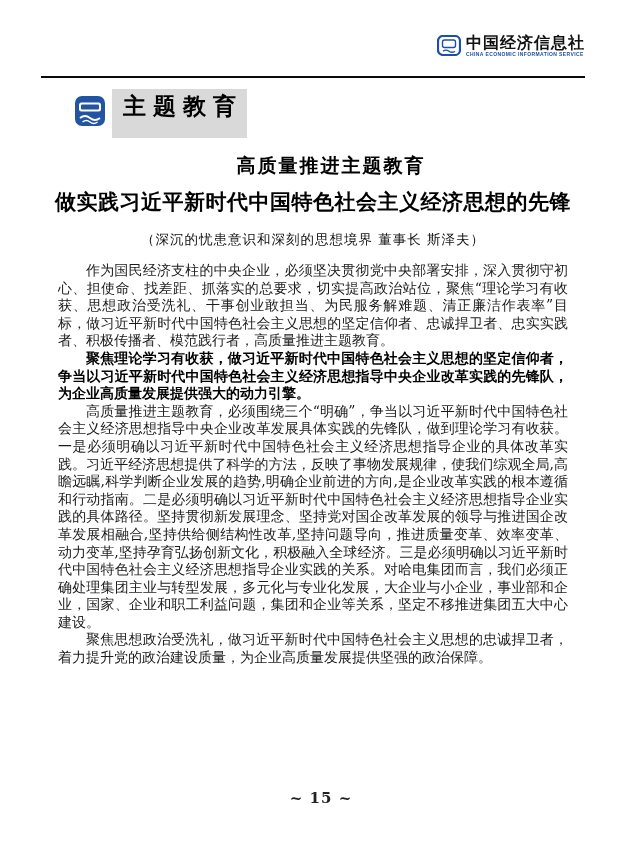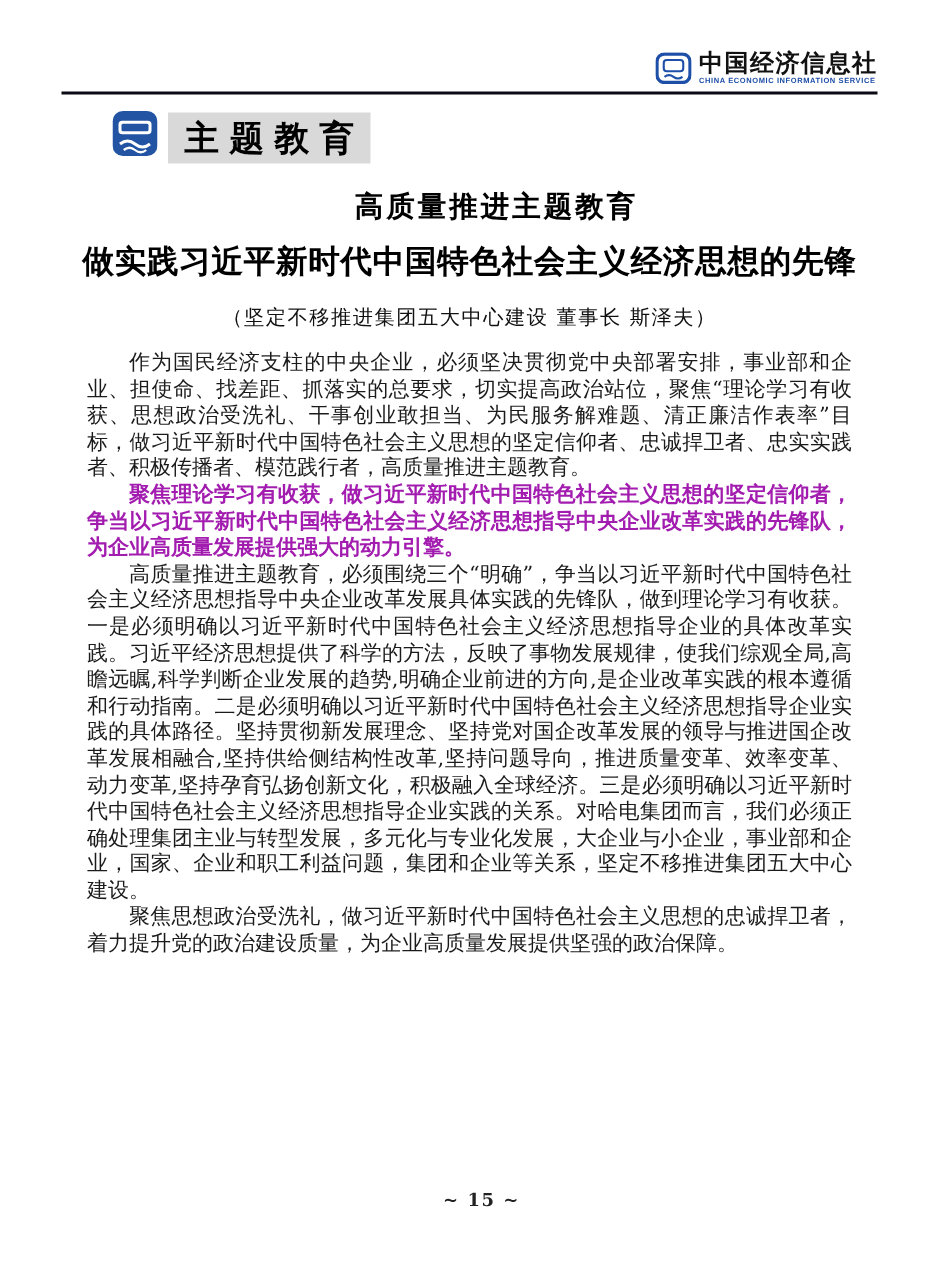--- a/index.html
+++ b/index.html
@@ -1,43 +1,43 @@
 <!DOCTYPE html>
 <html><head>
 <meta charset="utf-8">
 <style>
   html,body{margin:0;padding:0;background:#ffffff;}
   body{width:626px;height:853px;font-family:"DejaVu Serif", serif;color:#1a1a1a;}
   .page{position:relative;width:626px;height:853px;background:#fff;overflow:hidden;}
 
   
-  .header{margin:34px 41px 0 41px;border-bottom:2px solid #0a0a14;padding-bottom:1px;}
+  .header{margin:34px 41px 0 41px;border-bottom:2px solid #0a0a14;padding-bottom:16px;}
   .logo{display:flex;justify-content:flex-end;align-items:flex-start;gap:5px;}
   .logo-icon{flex:0 0 auto;margin-top:1px;}
   .logo-textwrap{display:flex;flex-direction:column;align-items:flex-start;}
   .logo-text{font-family:"Liberation Sans", sans-serif;font-weight:bold;font-size:16px;letter-spacing:1px;color:#111;line-height:17px;}
   .logo-sub{font-family:"Liberation Sans", sans-serif;font-size:5px;font-weight:bold;color:#1e4fa8;letter-spacing:0.4px;white-space:nowrap;line-height:6px;}
 
   
   .badge-row{display:flex;align-items:center;margin:11px 0 0 75px;}
   .badge-icon{flex:0 0 auto;}
-  .badge-label{margin-left:7px;background:#d9d9d9;font-family:"Liberation Sans", sans-serif;font-weight:bold;font-size:23px;color:#000;letter-spacing:7px;padding:3px 4px 3px 11px;line-height:28px;}
+  .badge-label{margin-left:7px;background:#d9d9d9;font-family:"Liberation Sans", sans-serif;font-weight:bold;font-size:23px;color:#000;letter-spacing:7px;padding:3px 4px 18px 11px;line-height:28px;}
 
   
   .title{margin:15px 0 0;text-align:center;font-family:"Liberation Sans", sans-serif;font-weight:bold;font-size:19px;letter-spacing:2px;color:#000;padding-left:36px;}
   .subtitle{margin:9px 0 15px;text-align:center;font-family:"Liberation Sans", sans-serif;font-weight:bold;font-size:21px;letter-spacing:0.5px;color:#000;}
   .byline{margin:8px 0 0;text-align:center;font-size:13.5px;letter-spacing:1px;color:#111;}
 
   
   .content{margin:13px 58px 0 58px;text-align:justify;}
   .content p{margin:0;font-size:14px;line-height:17.6px;text-indent:2em;color:#1b1b1b;}
-  .content p.emphasis{font-family:Liberation Serif, serif;font-weight:bold;color:#a21caf;}
+  .content p.emphasis{font-family:Liberation Sans, sans-serif;font-weight:bold;color:#000000;}
 
   
-  .footer{position:absolute;left:16px;right:0;bottom:46px;text-align:center;font-size:12px;font-weight:bold;letter-spacing:1px;color:#222;}
+  .footer{position:absolute;left:16px;right:0;bottom:46px;text-align:center;font-size:15px;font-weight:bold;letter-spacing:1px;color:#222;}
 </style>
 </head>
 <body>
 
 <div class="page">
 
   <div class="header">
     <div class="logo">
       <span class="logo-icon">
         <svg width="24" height="21" viewBox="0 0 24 21">
@@ -61,24 +61,24 @@
         <rect x="6" y="8.5" width="18" height="5" rx="1" fill="#2254a3"></rect>
         <path d="M5 22 q5 -4 10 0 q5 4 10 0" stroke="#ffffff" fill="none" stroke-width="2"></path>
         <path d="M7.5 26 q3.8 -3 7.5 0 q3.8 3 7.5 0" stroke="#ffffff" fill="none" stroke-width="1.5"></path>
       </svg>
     </span>
     <span class="badge-label">主题教育</span>
   </div>
 
   <h1 class="title">高质量推进主题教育</h1>
   <h2 class="subtitle">做实践习近平新时代中国特色社会主义经济思想的先锋</h2>
-  <div class="byline">（坚定不移推进集团五大中心建设 董事长 斯泽夫）</div>
+  <div class="byline">（深沉的忧患意识和深刻的思想境界 董事长 斯泽夫）</div>
 
   <div class="content">
-    <p>作为国民经济支柱的中央企业，必须坚决贯彻党中央部署安排，事业部和企业、担使命、找差距、抓落实的总要求，切实提高政治站位，聚焦“理论学习有收获、思想政治受洗礼、干事创业敢担当、为民服务解难题、清正廉洁作表率”目标，做习近平新时代中国特色社会主义思想的坚定信仰者、忠诚捍卫者、忠实实践者、积极传播者、模范践行者，高质量推进主题教育。</p>
+    <p>作为国民经济支柱的中央企业，必须坚决贯彻党中央部署安排，深入贯彻守初心、担使命、找差距、抓落实的总要求，切实提高政治站位，聚焦“理论学习有收获、思想政治受洗礼、干事创业敢担当、为民服务解难题、清正廉洁作表率”目标，做习近平新时代中国特色社会主义思想的坚定信仰者、忠诚捍卫者、忠实实践者、积极传播者、模范践行者，高质量推进主题教育。</p>
     <p class="emphasis">聚焦理论学习有收获，做习近平新时代中国特色社会主义思想的坚定信仰者，争当以习近平新时代中国特色社会主义经济思想指导中央企业改革实践的先锋队，为企业高质量发展提供强大的动力引擎。</p>
     <p>高质量推进主题教育，必须围绕三个“明确”，争当以习近平新时代中国特色社会主义经济思想指导中央企业改革发展具体实践的先锋队，做到理论学习有收获。一是必须明确以习近平新时代中国特色社会主义经济思想指导企业的具体改革实践。习近平经济思想提供了科学的方法，反映了事物发展规律，使我们综观全局,高瞻远瞩,科学判断企业发展的趋势,明确企业前进的方向,是企业改革实践的根本遵循和行动指南。二是必须明确以习近平新时代中国特色社会主义经济思想指导企业实践的具体路径。坚持贯彻新发展理念、坚持党对国企改革发展的领导与推进国企改革发展相融合,坚持供给侧结构性改革,坚持问题导向，推进质量变革、效率变革、动力变革,坚持孕育弘扬创新文化，积极融入全球经济。三是必须明确以习近平新时代中国特色社会主义经济思想指导企业实践的关系。对哈电集团而言，我们必须正确处理集团主业与转型发展，多元化与专业化发展，大企业与小企业，事业部和企业，国家、企业和职工利益问题，集团和企业等关系，坚定不移推进集团五大中心建设。</p>
     <p>聚焦思想政治受洗礼，做习近平新时代中国特色社会主义思想的忠诚捍卫者，着力提升党的政治建设质量，为企业高质量发展提供坚强的政治保障。</p>
   </div>
 
   <div class="footer">~ 15 ~</div>
 
 </div>
 
 </body></html>

